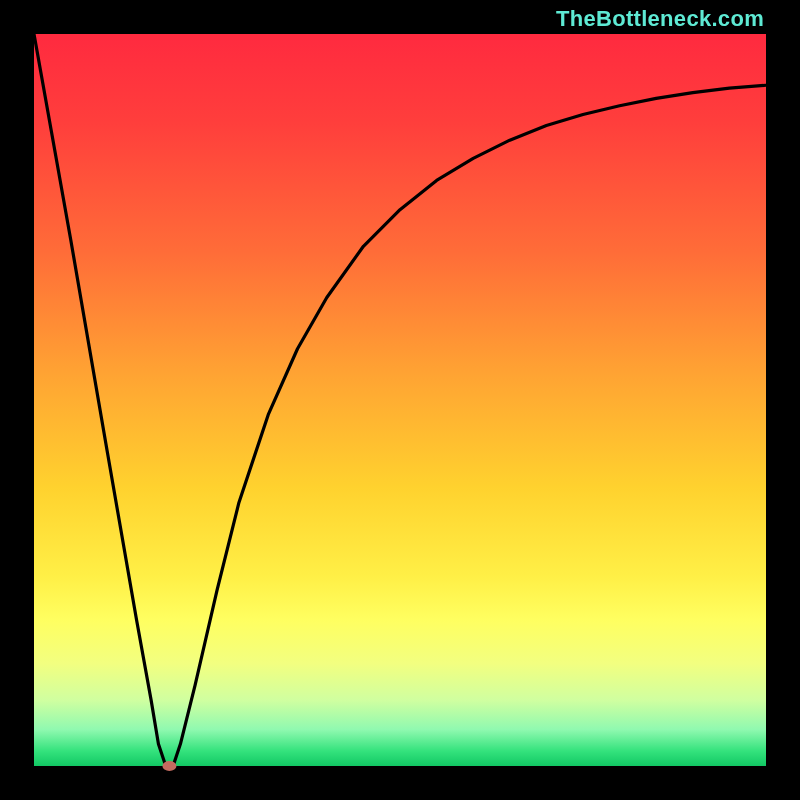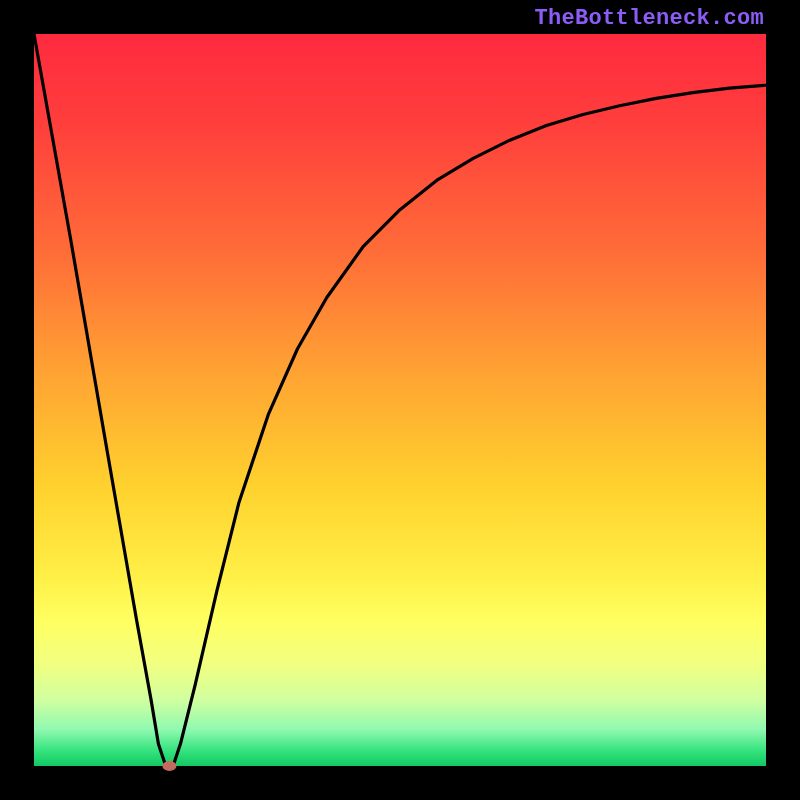--- a/index.html
+++ b/index.html
@@ -38,26 +38,25 @@
       #d0ffa0 91%,
       #90f9b0 95%,
       #33e27c 98%,
       #12c864 100%
     );
   }
   .attribution {
     position: absolute;
     top: 6px;
     right: 36px;
-    color: #8b5cf6;
+    color: #5eead4;
     font-size: 22px;
     font-weight: 600;
     letter-spacing: 0.3px;
     user-select: none;
-    font-family: Liberation Mono, monospace;
   }
   svg.curve {
     position: absolute;
     top: 0;
     left: 0;
     width: 732px;
     height: 732px;
     overflow: visible;
   }
 </style>

